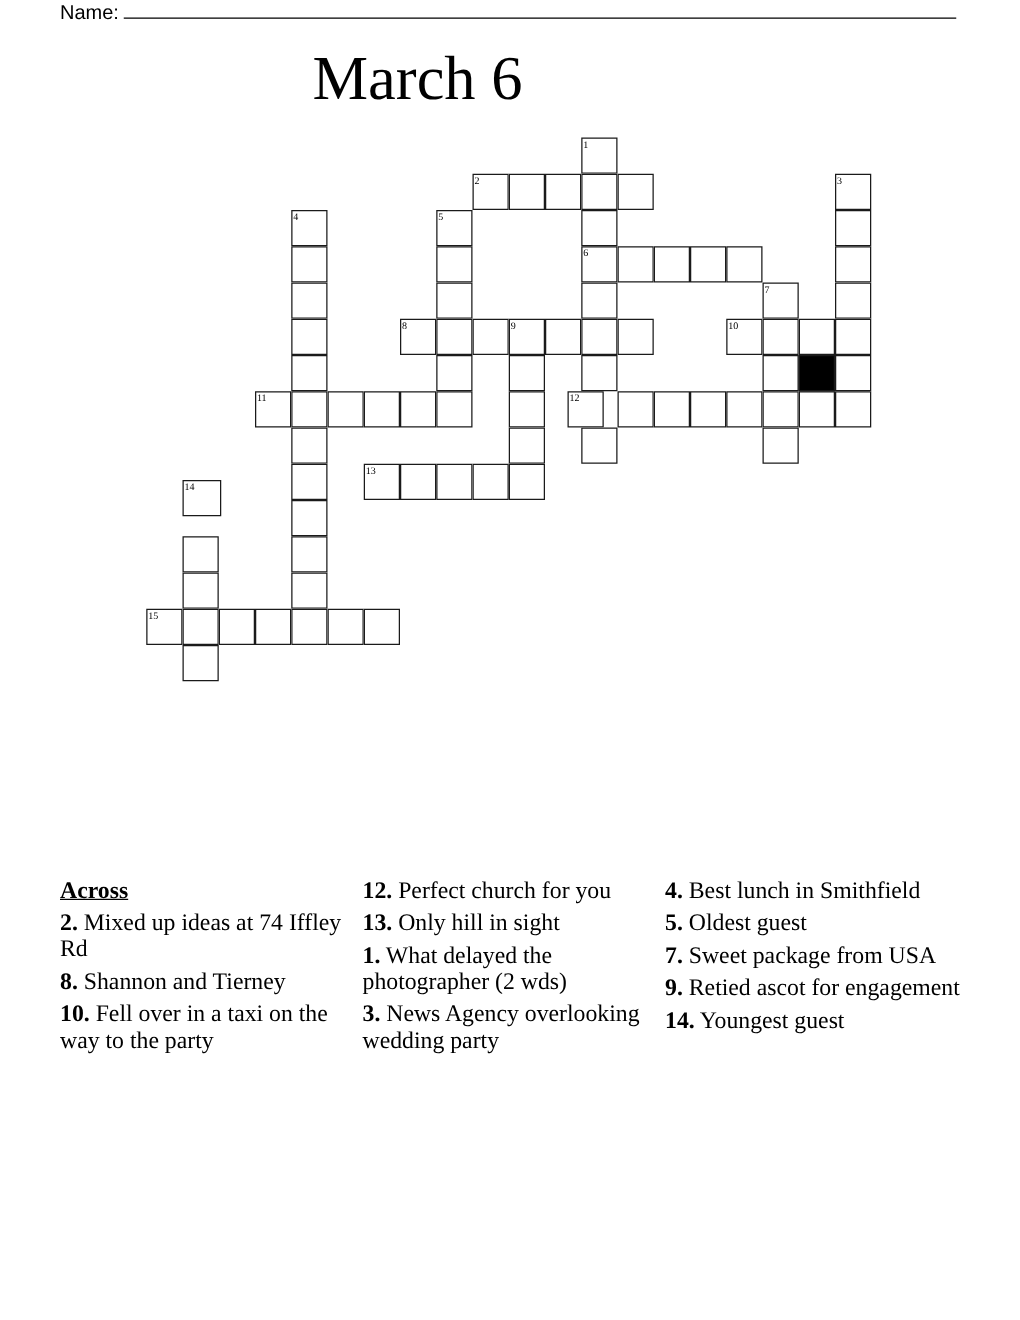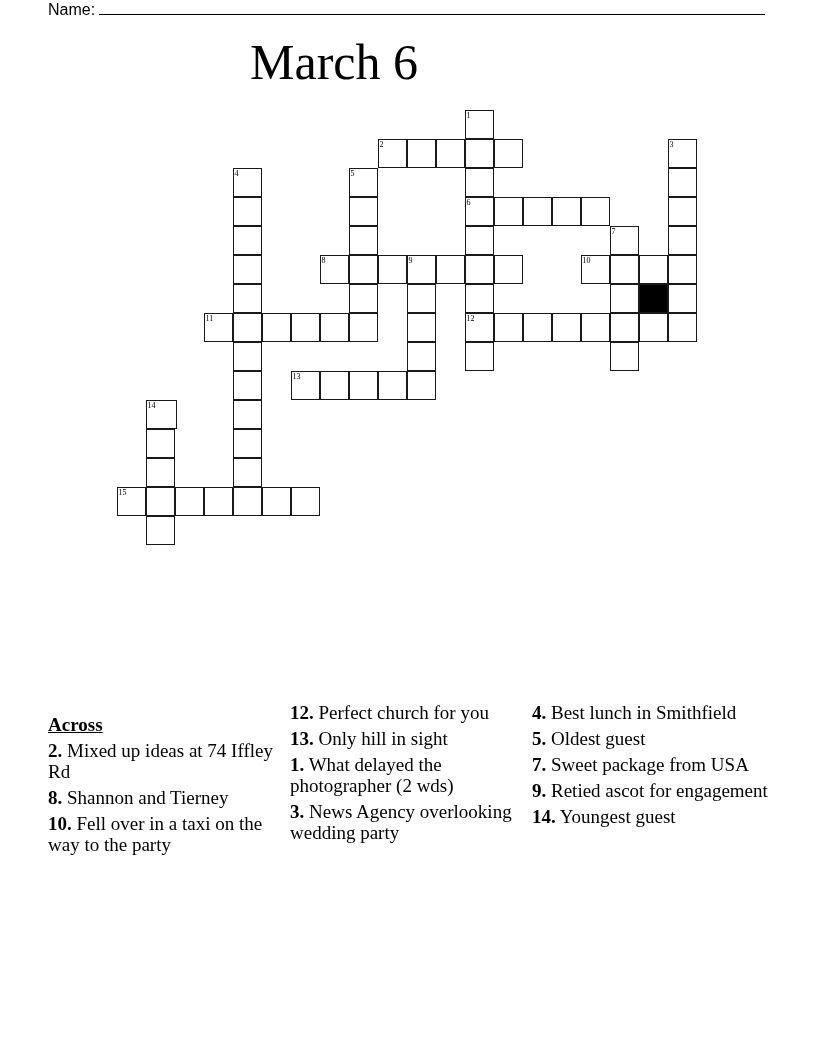--- a/index.html
+++ b/index.html
@@ -28,21 +28,21 @@
       font-family: "Liberation Serif", serif; font-size: 8px; line-height: 9px;
     }
     .clues {
       position: absolute; top: 702px; left: 48px; width: 720px;
       font-family: "Liberation Serif", serif; font-size: 19px; line-height: 21px;
     }
     .col { position: absolute; top: 0; width: 236px; }
     .col1 { left: 0; }
     .col2 { left: 242px; }
     .col3 { left: 484px; }
-    .heading { font-weight: bold; text-decoration: underline; margin-bottom: 5px; margin-top: 12px; }
+    .heading { font-weight: bold; text-decoration: underline; margin-bottom: 5px; }
     .clue { margin-bottom: 5px; }
     .clue .n { font-weight: bold; }
   </style>
 </head>
 <body>
 
 <div class="name-line">
   <span>Name:</span><span class="blank"></span>
 </div>
 
@@ -53,21 +53,21 @@
       <span class="num">1</span>
     </div>
     <div class="cell" style="left: 465px; top: 139px;"></div>
     <div class="cell" style="left: 465px; top: 168px;"></div>
     <div class="cell" style="left: 465px; top: 197px;">
       <span class="num">6</span>
     </div>
     <div class="cell" style="left: 465px; top: 226px;"></div>
     <div class="cell" style="left: 465px; top: 255px;"></div>
     <div class="cell" style="left: 465px; top: 284px;"></div>
-    <div class="cell" style="left: 465px; top: 313px;">
+    <div class="cell" style="left: 454px; top: 313px;">
       <span class="num">12</span>
     </div>
     <div class="cell" style="left: 465px; top: 342px;"></div>
     <div class="cell" style="left: 378px; top: 139px;">
       <span class="num">2</span>
     </div>
     <div class="cell" style="left: 407px; top: 139px;"></div>
     <div class="cell" style="left: 436px; top: 139px;"></div>
     <div class="cell" style="left: 494px; top: 139px;"></div>
     <div class="cell" style="left: 668px; top: 139px;">
@@ -139,21 +139,21 @@
     <div class="cell" style="left: 523px; top: 313px;"></div>
     <div class="cell" style="left: 552px; top: 313px;"></div>
     <div class="cell" style="left: 581px; top: 313px;"></div>
     <div class="cell" style="left: 639px; top: 313px;"></div>
     <div class="cell" style="left: 291px; top: 371px;">
       <span class="num">13</span>
     </div>
     <div class="cell" style="left: 320px; top: 371px;"></div>
     <div class="cell" style="left: 349px; top: 371px;"></div>
     <div class="cell" style="left: 378px; top: 371px;"></div>
-    <div class="cell" style="left: 146px; top: 400px; padding-left: 29px;">
+    <div class="cell" style="left: 146px; top: 384px; padding-left: 29px;">
       <span class="num">14</span>
     </div>
     <div class="cell" style="left: 146px; top: 429px;"></div>
     <div class="cell" style="left: 146px; top: 458px;"></div>
     <div class="cell" style="left: 146px; top: 487px;"></div>
     <div class="cell" style="left: 146px; top: 516px;"></div>
     <div class="cell" style="left: 117px; top: 487px;">
       <span class="num">15</span>
     </div>
     <div class="cell" style="left: 175px; top: 487px;"></div>

